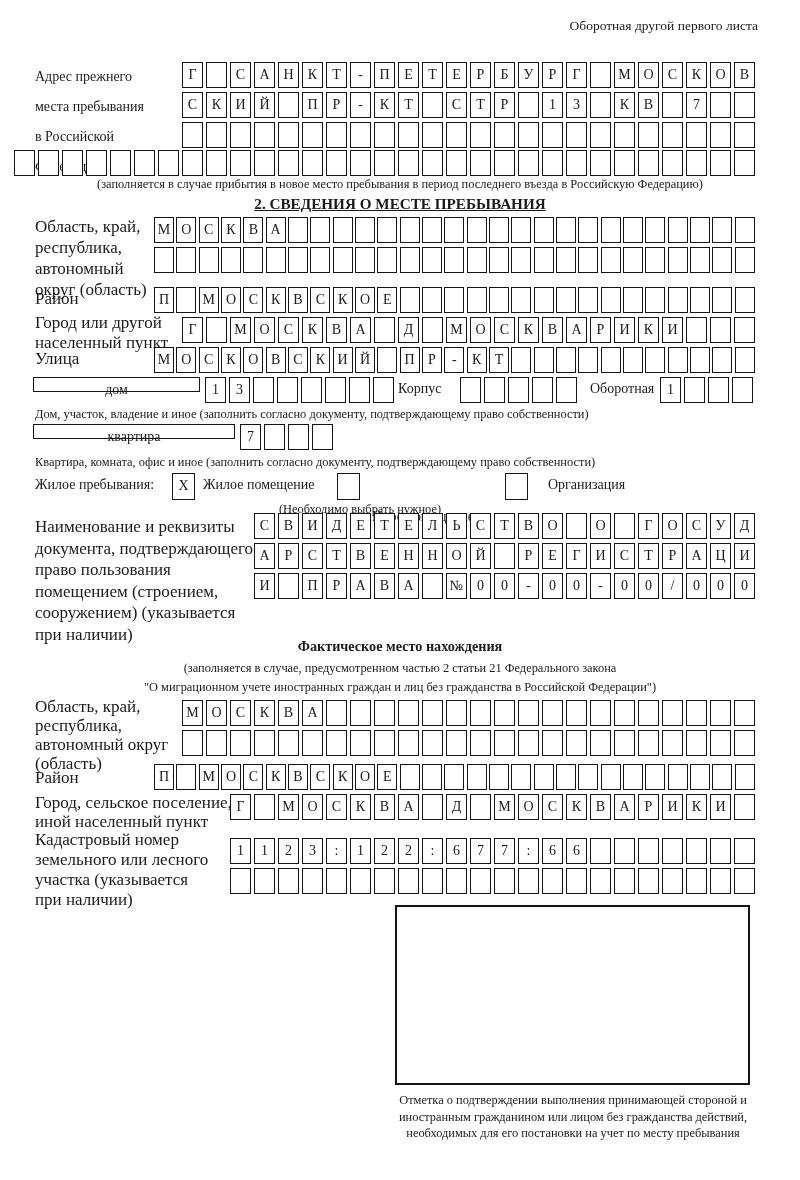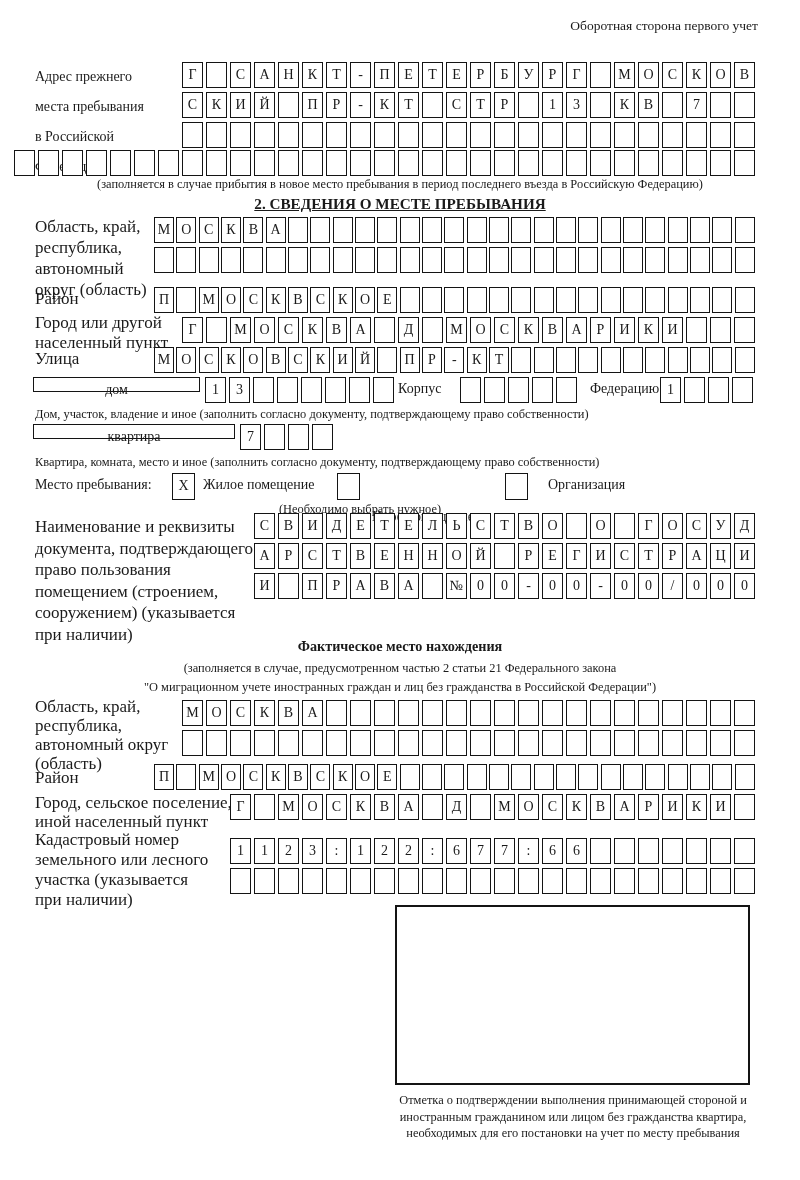--- a/index.html
+++ b/index.html
@@ -32,21 +32,21 @@
     background:#fff; text-align:center; font-size:14px; line-height:24px;
   }
   .inline-label { position:absolute; font-size:14px; white-space:nowrap; }
   .stampbox { position:absolute; border:2px solid #141414; background:#fff; }
 </style>
 </head>
 <body>
 
 <div class="page">
 
-  <div class="abs" style="top:18px; right:42px; font-size:13.5px;">Оборотная сторона первого учет</div>
+  <div class="abs" style="top:18px; right:42px; font-size:13.5px;">Оборотная другой первого листа</div>
 
   <div class="flabel" style="left:35px; top:62px; line-height:30px; font-size:14px;">Адрес прежнего
 места пребывания
 в Российской
 Федерации</div>
   <div class="cellrow p24" style="left:182px; top:62px;">
       <span class="cell">Г</span>
       <span class="cell"></span>
       <span class="cell">С</span>
       <span class="cell">А</span>
@@ -326,39 +326,39 @@
       <span class="cell"></span>
     </div>
   <div class="inline-label" style="left:398px; top:381px;">Корпус</div>
   <div class="cellrow p24" style="left:460px; top:377px;">
       <span class="cell"></span>
       <span class="cell"></span>
       <span class="cell"></span>
       <span class="cell"></span>
       <span class="cell"></span>
     </div>
-  <div class="inline-label" style="left:590px; top:381px;">Федерацию</div>
+  <div class="inline-label" style="left:590px; top:381px;">Оборотная</div>
   <div class="cellrow p24" style="left:660px; top:377px;">
       <span class="cell">1</span>
       <span class="cell"></span>
       <span class="cell"></span>
       <span class="cell"></span>
     </div>
   <div class="caption" style="left:35px; top:407px;">Дом, участок, владение и иное (заполнить согласно документу, подтверждающему право собственности)</div>
 
   <div class="bigbox" style="left:33px; top:424px; width:202px;">квартира</div>
   <div class="cellrow p24" style="left:240px; top:424px;">
       <span class="cell">7</span>
       <span class="cell"></span>
       <span class="cell"></span>
       <span class="cell"></span>
     </div>
-  <div class="caption" style="left:35px; top:455px;">Квартира, комната, место и иное (заполнить согласно документу, подтверждающему право собственности)</div>
-
-  <div class="inline-label" style="left:35px; top:477px;">Место пребывания:</div>
+  <div class="caption" style="left:35px; top:455px;">Квартира, комната, офис и иное (заполнить согласно документу, подтверждающему право собственности)</div>
+
+  <div class="inline-label" style="left:35px; top:477px;">Жилое пребывания:</div>
   <div class="checkbox" style="left:172px; top:473px;">X</div>
   <div class="inline-label" style="left:203px; top:477px;">Жилое помещение</div>
   <div class="checkbox" style="left:337px; top:473px;"></div>
   <div class="inline-label" style="left:372px; top:477px;margin-top:32px;">Иное помещение</div>
   <div class="checkbox" style="left:505px; top:473px;"></div>
   <div class="inline-label" style="left:548px; top:477px;">Организация</div>
   <div class="caption center" style="left:140px; top:502px; width:440px;">(Необходимо выбрать нужное)</div>
 
   <div class="flabel" style="left:35px; top:516px; line-height:21.5px;">Наименование и реквизиты
 документа, подтверждающего
@@ -602,15 +602,15 @@
       <span class="cell"></span>
       <span class="cell"></span>
       <span class="cell"></span>
       <span class="cell"></span>
       <span class="cell"></span>
       <span class="cell"></span>
       <span class="cell"></span>
     </div>
 
   <div class="stampbox" style="left:395px; top:905px; width:355px; height:180px;"></div>
-  <div class="caption center" style="left:383px; top:1092px; width:380px; line-height:16.5px;">Отметка о подтверждении выполнения принимающей стороной и иностранным гражданином или лицом без гражданства квартира, необходимых для его постановки на учет по месту пребывания</div>
+  <div class="caption center" style="left:383px; top:1092px; width:380px; line-height:16.5px;">Отметка о подтверждении выполнения принимающей стороной и иностранным гражданином или лицом без гражданства действий, необходимых для его постановки на учет по месту пребывания</div>
 
 </div>
 
 </body></html>

